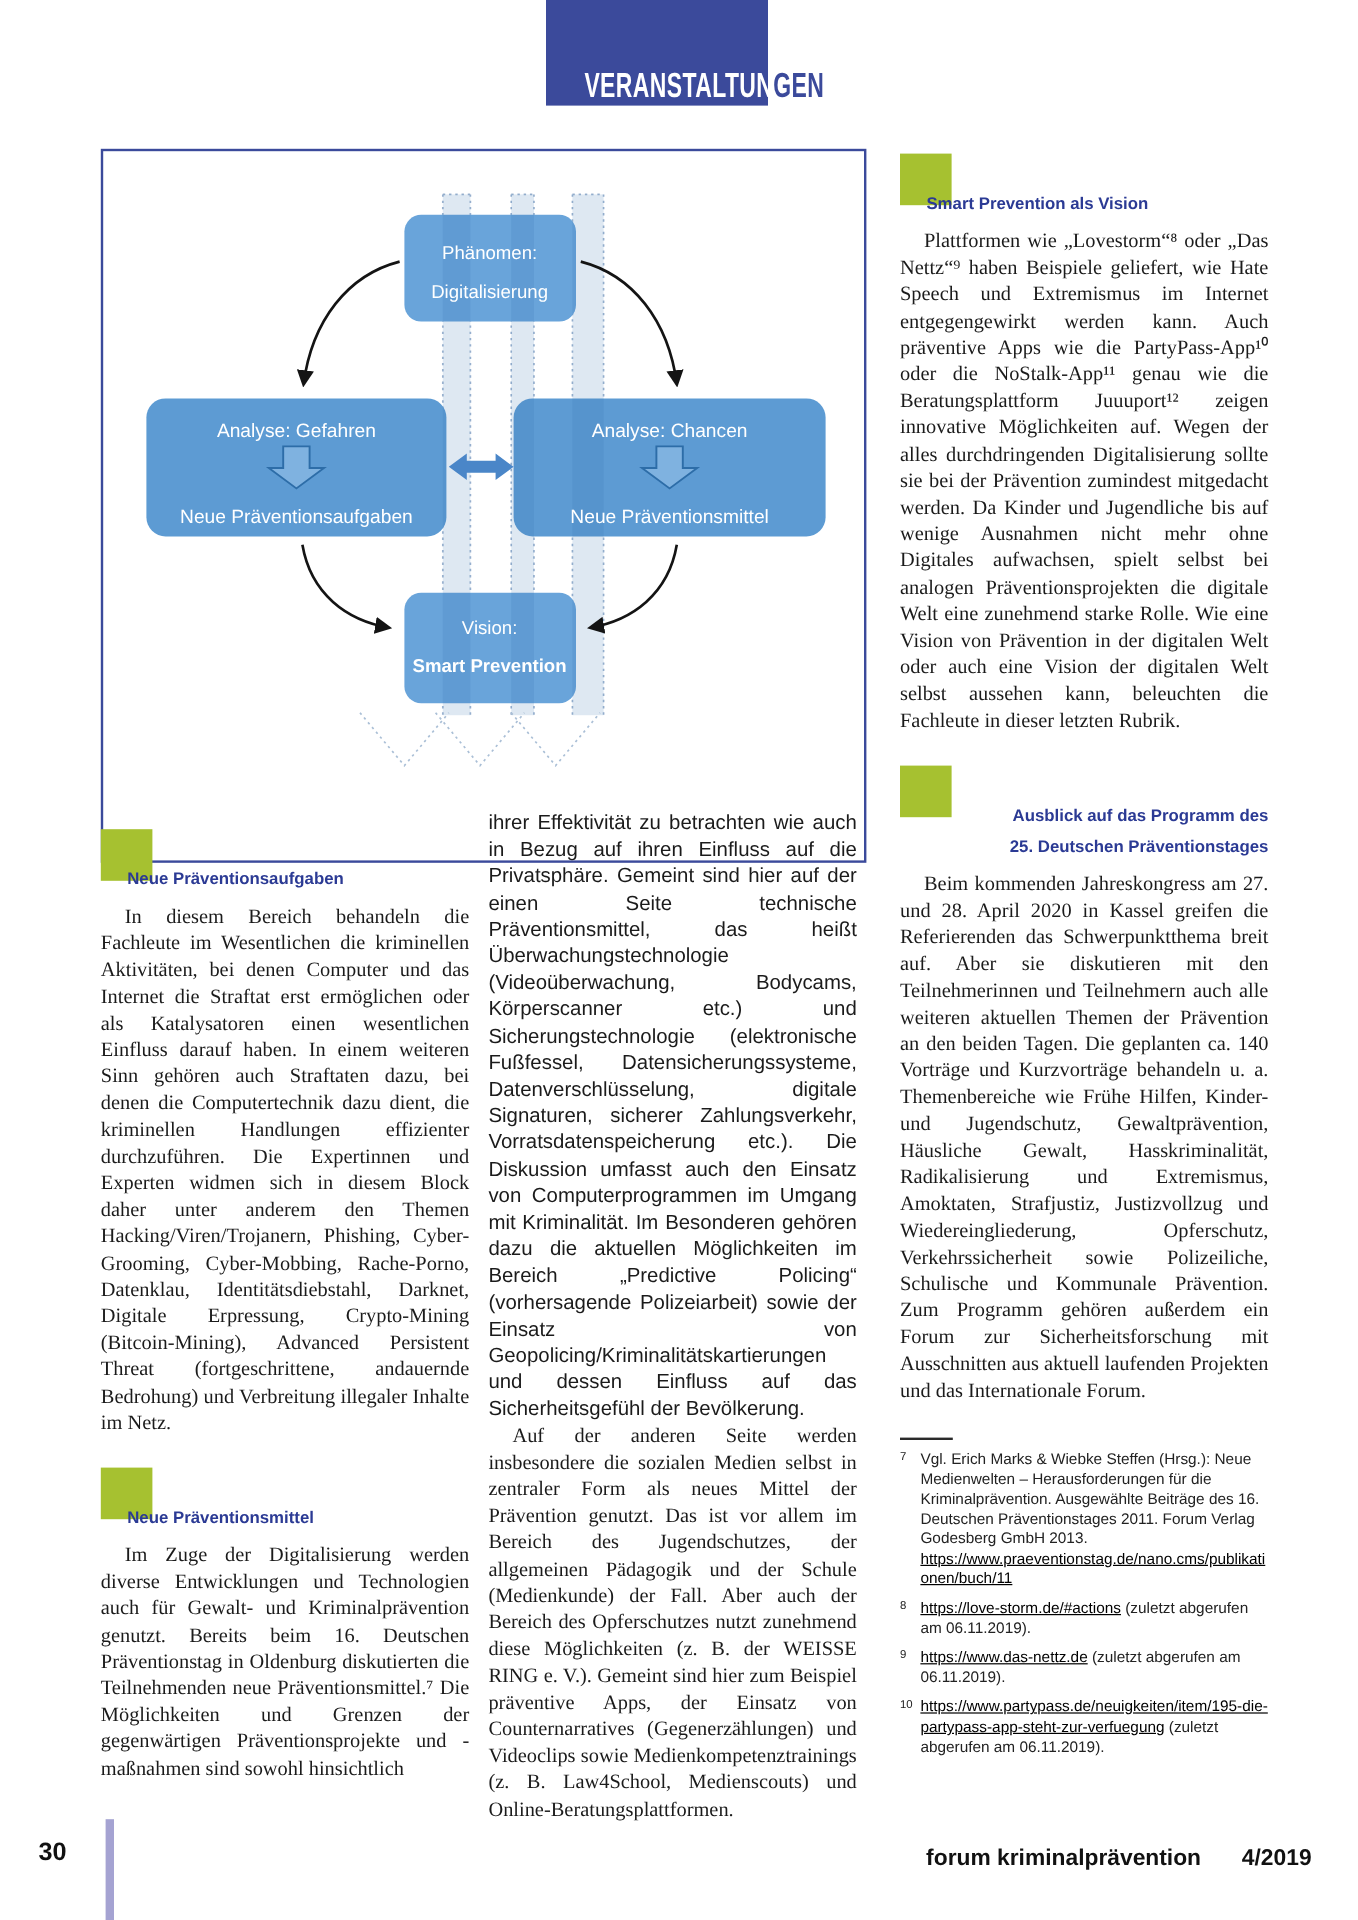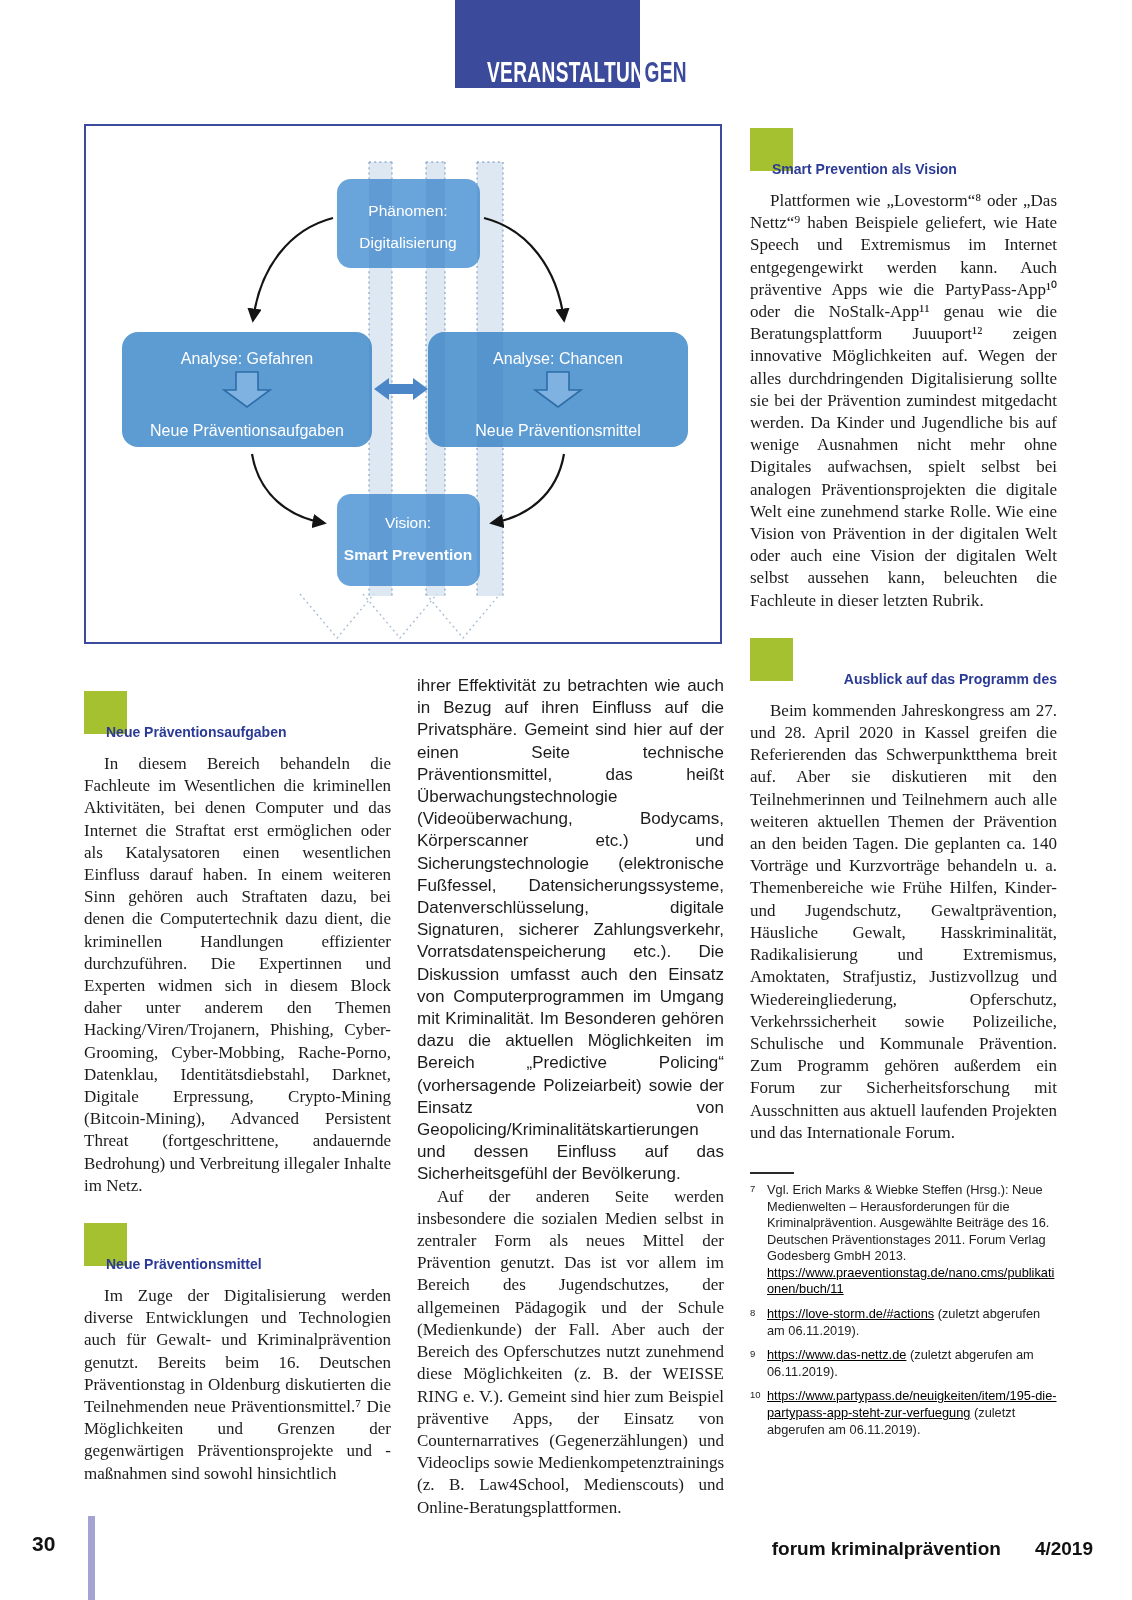--- a/index.html
+++ b/index.html
@@ -12,29 +12,29 @@
   .header-box { position:absolute; left:455px; top:0; width:185px; height:88px; background:#3b4a9b; }
   .header-title {
     position:absolute; left:487px; top:56px; font-size:29px; font-weight:bold;
     white-space:nowrap; transform:scaleX(0.66); transform-origin:left top; letter-spacing:0.5px;
   }
   .header-title .on-box { color:#ffffff; }
   .header-title .off-box { color:#3b4a9b; }
 
   
   .diagram-frame {
-    position:absolute; left:84px; top:124px; width:638px; height:520px;
+    position:absolute; left:84px; top:124px; width:638px; height:595px;
     border:2px solid #3b4a9b; box-sizing:border-box; background:#fff;
   }
   .diagram-frame svg { display:block; }
 
   
   .col { position:absolute; width:307px; text-align:justify; }
   .col-left  { left:84px;  top:675px; }
-  .col-mid   { left:417px; top:675px; }
+  .col-mid   { left:407px; top:675px; }
   .col-right { left:750px; top:122px; }
 
   p.body {
     margin:8px 0 0 0; font-size:17px; line-height:22.2px; color:#1b1b1b;
     hyphens:auto; -webkit-hyphens:auto;
   }
   p.indent { text-indent:20px;font-family:Liberation Serif, serif; }
 
   .section-head {
     position:relative; margin-top:20px; padding:34px 0 0 22px;
@@ -156,20 +156,21 @@
     <p class="body indent" style="margin-top:0;">Auf der anderen Seite werden insbesondere die sozialen Medien selbst in zentraler Form als neues Mittel der Prävention genutzt. Das ist vor allem im Bereich des Jugendschutzes, der allgemeinen Pädagogik und der Schule (Medienkunde) der Fall. Aber auch der Bereich des Opferschutzes nutzt zunehmend diese Möglichkeiten (z. B. der WEISSE RING e. V.). Gemeint sind hier zum Beispiel präventive Apps, der Einsatz von Counternarratives (Gegenerzählungen) und Videoclips sowie Medienkompetenztrainings (z. B. Law4School, Medienscouts) und Online-Beratungsplattformen.</p>
   </div>
 
   <div class="col col-right">
     <div class="section-head">
       <span class="head-text">Smart Prevention als Vision</span>
     </div>
     <p class="body indent">Plattformen wie „Lovestorm“⁸ oder „Das Nettz“⁹ haben Beispiele geliefert, wie Hate Speech und Extremismus im Internet entgegengewirkt werden kann. Auch präventive Apps wie die PartyPass-App¹⁰ oder die NoStalk-App¹¹ genau wie die Beratungsplattform Juuuport¹² zeigen innovative Möglichkeiten auf. Wegen der alles durchdringenden Digitalisierung sollte sie bei der Prävention zumindest mitgedacht werden. Da Kinder und Jugendliche bis auf wenige Ausnahmen nicht mehr ohne Digitales aufwachsen, spielt selbst bei analogen Präventionsprojekten die digitale Welt eine zunehmend starke Rolle. Wie eine Vision von Prävention in der digitalen Welt oder auch eine Vision der digitalen Welt selbst aussehen kann, beleuchten die Fachleute in dieser letzten Rubrik.</p>
     <div class="section-head">
       <span class="head-text block">Ausblick auf das Programm des</span>
+      <span class="head-text block">25. Deutschen Präventionstages</span>
     </div>
     <p class="body indent">Beim kommenden Jahreskongress am 27. und 28. April 2020 in Kassel greifen die Referierenden das Schwerpunktthema breit auf. Aber sie diskutieren mit den Teilnehmerinnen und Teilnehmern auch alle weiteren aktuellen Themen der Prävention an den beiden Tagen. Die geplanten ca. 140 Vorträge und Kurzvorträge behandeln u. a. Themenbereiche wie Frühe Hilfen, Kinder- und Jugendschutz, Gewaltprävention, Häusliche Gewalt, Hasskriminalität, Radikalisierung und Extremismus, Amoktaten, Strafjustiz, Justizvollzug und Wiedereingliederung, Opferschutz, Verkehrssicherheit sowie Polizeiliche, Schulische und Kommunale Prävention. Zum Programm gehören außerdem ein Forum zur Sicherheitsforschung mit Ausschnitten aus aktuell laufenden Projekten und das Internationale Forum.</p>
 
     <div class="footnotes">
       <div class="fn-rule"></div>
 
       <div class="footnote">
         <span class="fn-marker">7</span><span>Vgl. Erich Marks &amp; Wiebke Steffen (Hrsg.): Neue Medienwelten – Herausforderungen für die Kriminalprävention. Ausgewählte Beiträge des 16. Deutschen Präventionstages 2011. Forum Verlag Godesberg GmbH 2013. </span><a class="fn-link" href="#">https://www.praeventionstag.de/nano.cms/publikationen/buch/11</a><span></span>
       </div>
       <div class="footnote">

